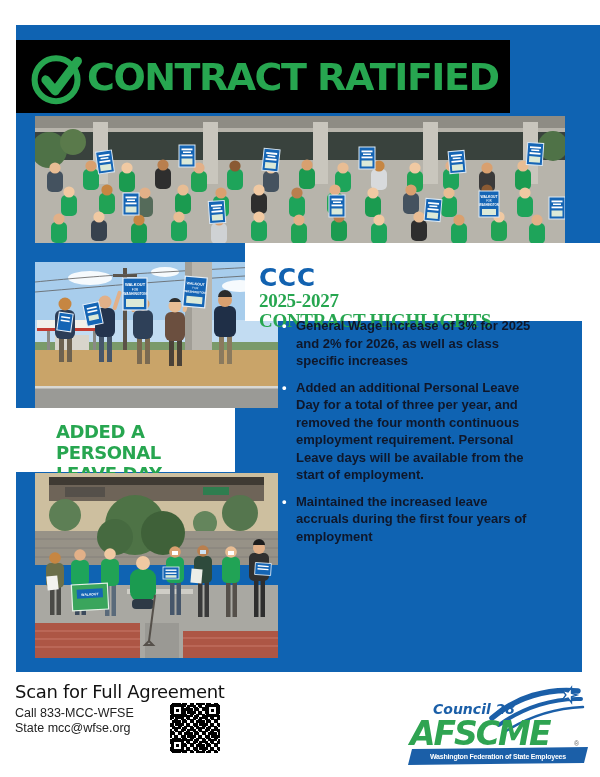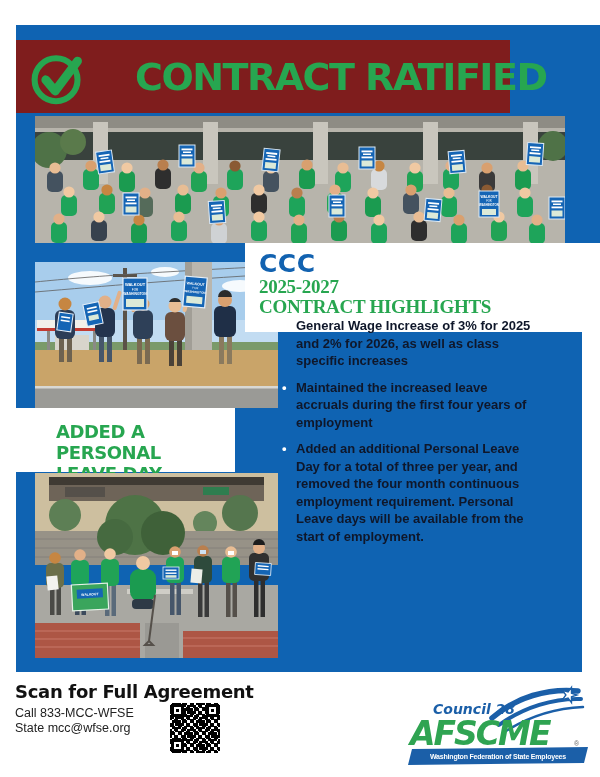--- a/index.html
+++ b/index.html
@@ -5,55 +5,55 @@
   html,body{margin:0;padding:0;background:#ffffff;}
   .page{position:relative;width:600px;height:777px;background:#ffffff;overflow:hidden;
         font-family:"Liberation Sans",sans-serif;}
   .abs{position:absolute;}
 
   
   .bg-top{left:16px;top:25px;width:584px;height:220px;background:#0f63b2;}
   .bg-main{left:16px;top:245px;width:566px;height:427px;background:#0f63b2;}
 
   
-  .title-box{left:16px;top:40px;width:494px;height:73px;background:#7f1d1d;
-             display:flex;align-items:center;gap:48px;}
+  .title-box{left:16px;top:40px;width:494px;height:73px;background:#000000;
+             display:flex;align-items:center;}
   .title-text{font-family:"DejaVu Sans",sans-serif;font-weight:bold;font-size:38px;
               letter-spacing:-1.5px;color:#27a650;white-space:nowrap;margin-left:2px;}
   .check{margin-left:13px;flex:0 0 auto;}
 
   
   .photo{overflow:hidden;display:block;}
   .photo-top{left:35px;top:116px;width:530px;height:127px;}
   .photo-mid{left:35px;top:262px;width:243px;height:146px;}
   .photo-bottom{left:35px;top:473px;width:243px;height:185px;}
 
   
-  .heading-box{left:245px;top:243px;width:355px;height:89px;background:#ffffff;
-               padding:8px 0 0 14px;box-sizing:border-box;}
+  .heading-box{left:245px;top:243px;width:355px;height:78px;background:#ffffff;
+               padding:22px 0 0 14px;box-sizing:border-box;}
   .org{font-family:"DejaVu Sans",sans-serif;font-weight:bold;font-size:25px;line-height:26px;
        color:#1262b0;letter-spacing:.5px;}
   .years,.hl-heading{font-family:Liberation Serif, serif;font-weight:bold;font-size:19px;
        line-height:20px;color:#27a650;letter-spacing:-.3px;}
 
   
   .bullets{left:282px;top:317px;width:300px;margin:0;padding:0;list-style:none;}
   .bullets li{position:relative;padding-left:14px;margin-bottom:9px;color:#0f172a;
               font-size:13px;font-weight:bold;line-height:17.5px;}
   .bullets li::before{content:"\2022";position:absolute;left:0;top:0;color:#ffffff;}
   .bullets li span{white-space:pre-line;}
 
   
   .callout-box{left:0;top:408px;width:235px;height:64px;background:#ffffff;
                padding:13px 0 0 56px;box-sizing:border-box;}
   .callout-text{font-family:"DejaVu Sans",sans-serif;font-weight:bold;font-size:18px;
                 line-height:21px;color:#27a650;letter-spacing:-.4px;white-space:pre-line;}
 
   
-  .scan-heading{left:15px;top:681px;font-family:"DejaVu Sans",sans-serif;font-weight:bold;
+  .scan-heading{left:15px;top:681px;font-family:"DejaVu Sans",sans-serif;font-weight:normal;
                 font-size:18px;color:#111111;letter-spacing:-.3px;}
   .contact{left:15px;top:706px;font-size:12.5px;line-height:15px;color:#222222;}
   .qr{left:168px;top:701px;width:54px;height:54px;background:#ffffff;border:2px solid #ffffff;
       box-sizing:border-box;background-image:
         repeating-conic-gradient(#000 0 25%, transparent 0 50%),
         repeating-conic-gradient(#000 0 25%, #fff 0 50%);
       background-size:8px 8px,6px 6px;background-position:0 0,2px 2px;}
   .qr .finder{position:absolute;width:13px;height:13px;border:3px solid #000;background:#fff;
               box-sizing:border-box;}
   .qr .finder::before{content:"";position:absolute;left:2px;top:2px;width:3px;height:3px;background:#000;}
@@ -269,29 +269,29 @@
   <div class="abs heading-box">
     <div class="org">CCC</div>
     <div class="years">2025-2027</div>
     <div class="hl-heading">CONTRACT HIGHLIGHTS</div>
   </div>
 
   <ul class="abs bullets">
     <li><span>General Wage Increase of 3% for 2025
 and 2% for 2026, as well as class
 specific increases</span></li>
-    <li><span>Maintained the increased leave
-accruals during the first four years of
-employment</span></li>
     <li><span>Added an additional Personal Leave
 Day for a total of three per year, and
 removed the four month continuous
 employment requirement. Personal
 Leave days will be available from the
 start of employment.</span></li>
+    <li><span>Maintained the increased leave
+accruals during the first four years of
+employment</span></li>
   </ul>
 
   <div class="abs callout-box">
     <div class="callout-text">ADDED A PERSONAL
 LEAVE DAY</div>
   </div>
 
   <svg class="abs photo photo-bottom" width="243" height="185" viewBox="0 0 243 185">
     <rect width="243" height="70" fill="#cdbf9f"></rect>
     <g>

